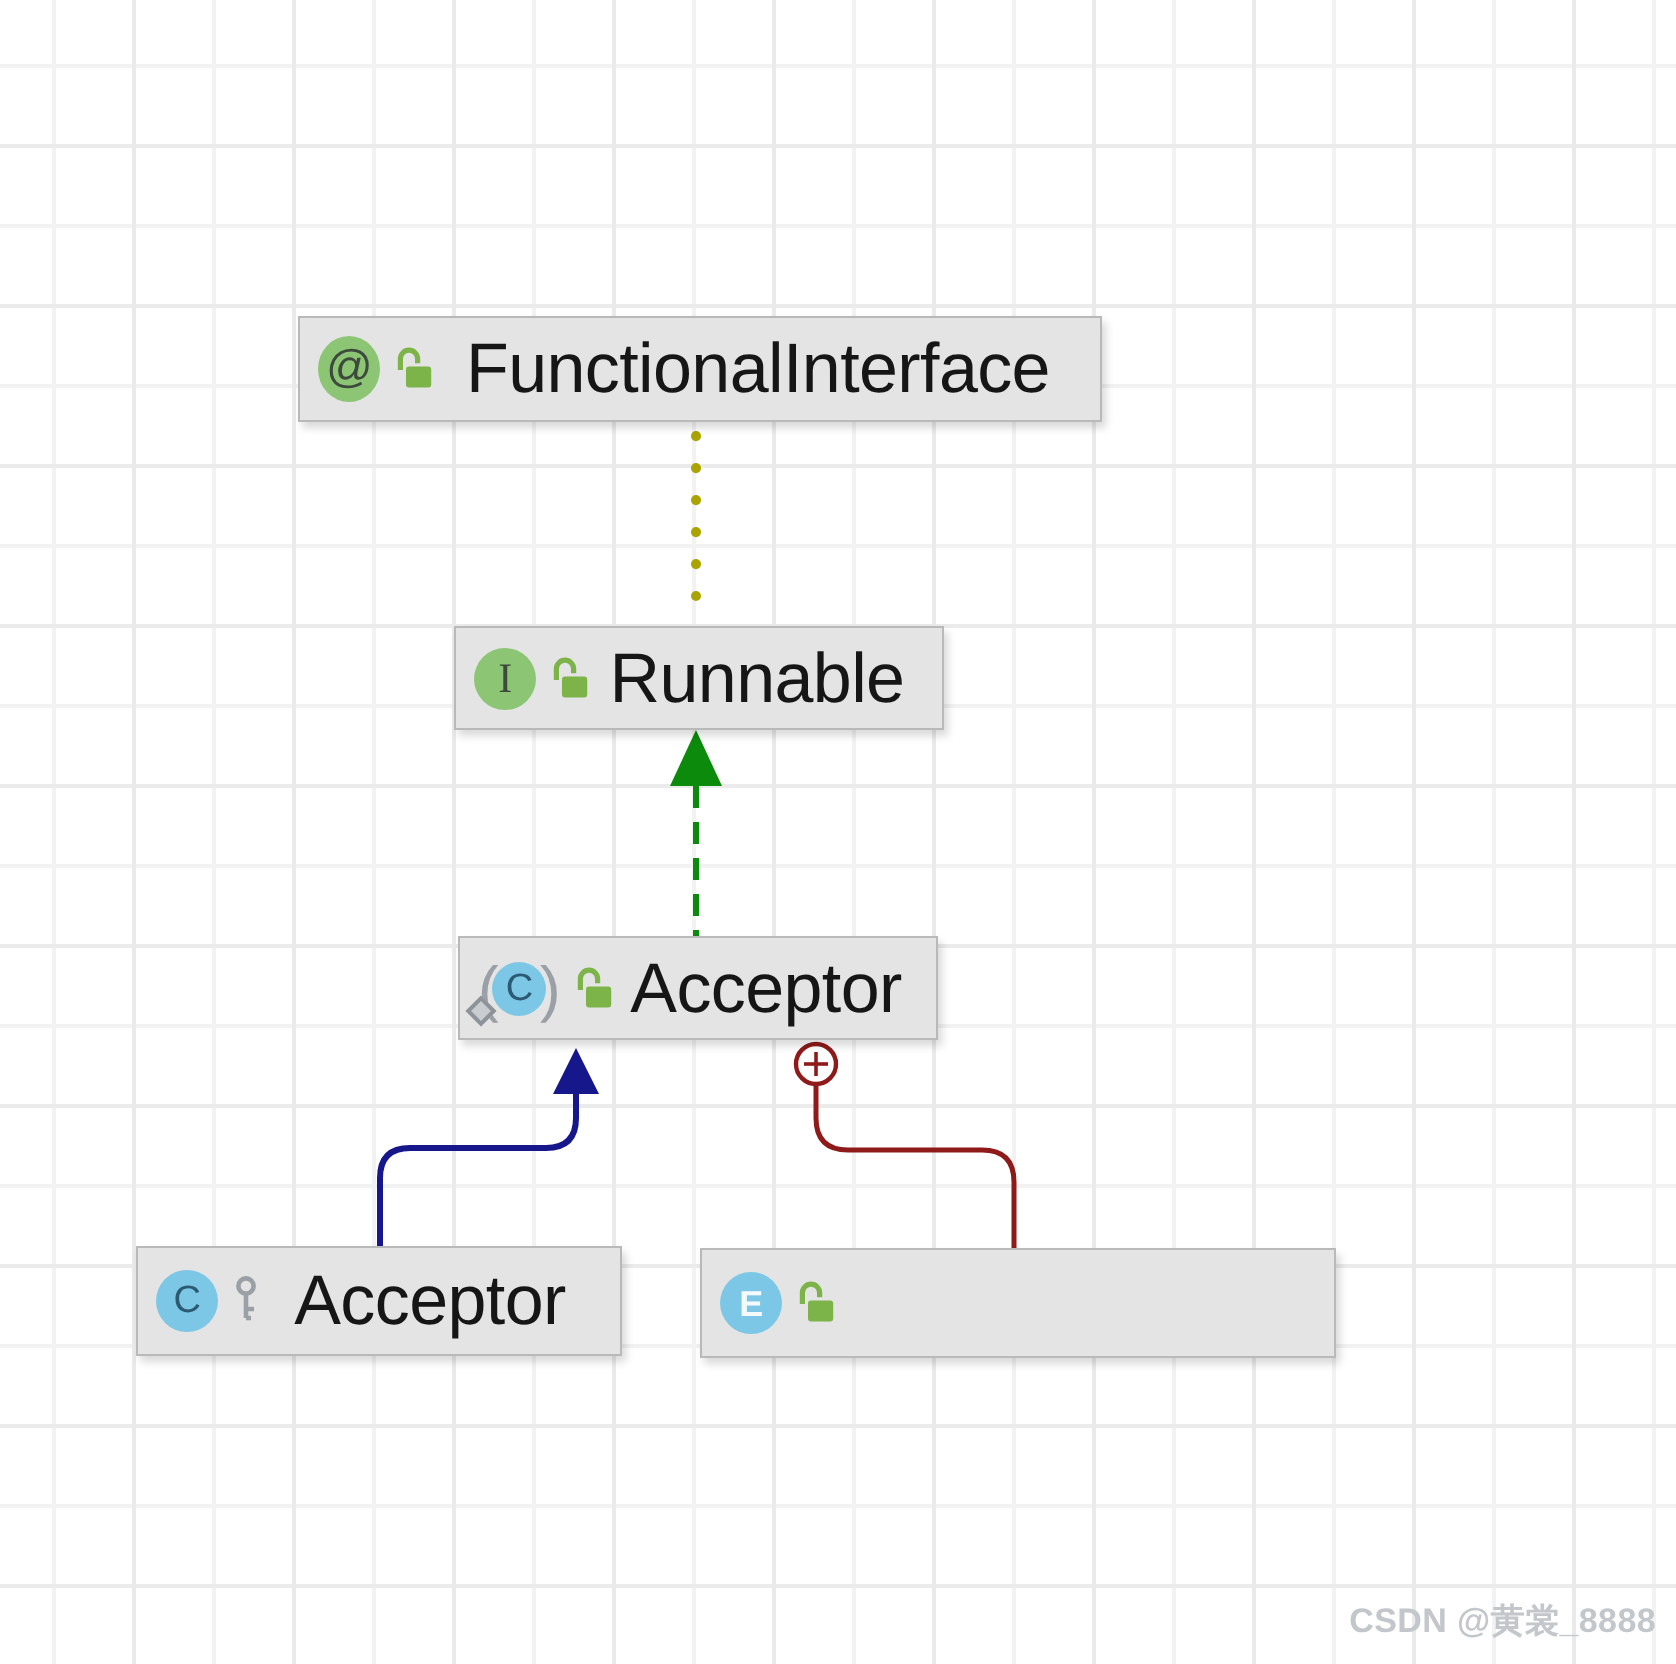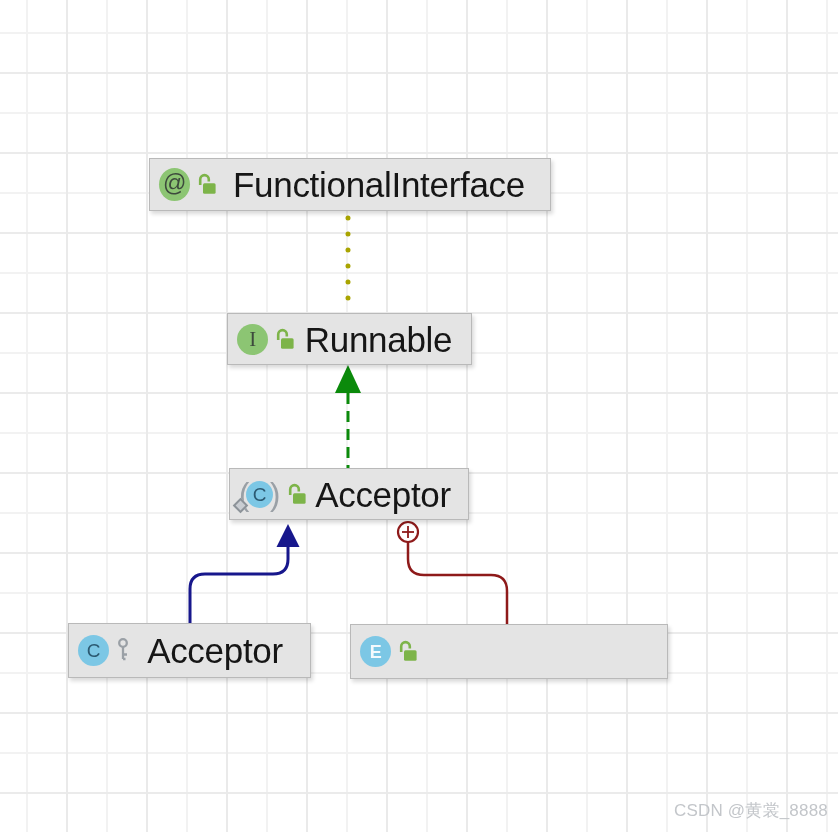--- a/index.html
+++ b/index.html
@@ -59,21 +59,21 @@
   .anon-wrap .circle-icon{width:27px;height:27px;margin:0 -3px;}
   .diamond{
     position:absolute;left:-4px;bottom:3px;
     width:7px;height:7px;
     background:#c9cdd2;
     border:2px solid #8d9399;
     transform:rotate(45deg);
   }
   .watermark{
     position:absolute;right:10px;bottom:10px;
-    color:#c3c6ca;font-size:17px;letter-spacing:.2px;
+    color:#c3c6ca;font-size:17px;letter-spacing:.2px;font-weight:bold;
   }
 </style>
 </head>
 <body>
 
 <div class="canvas">
 
   <svg class="edges" xmlns="http://www.w3.org/2000/svg">
 
     <line x1="348" y1="218" x2="348" y2="298" stroke-width="5" stroke-linecap="round" stroke-dasharray="0.1 15.9" fill="none" stroke="#a9a400"></line>

